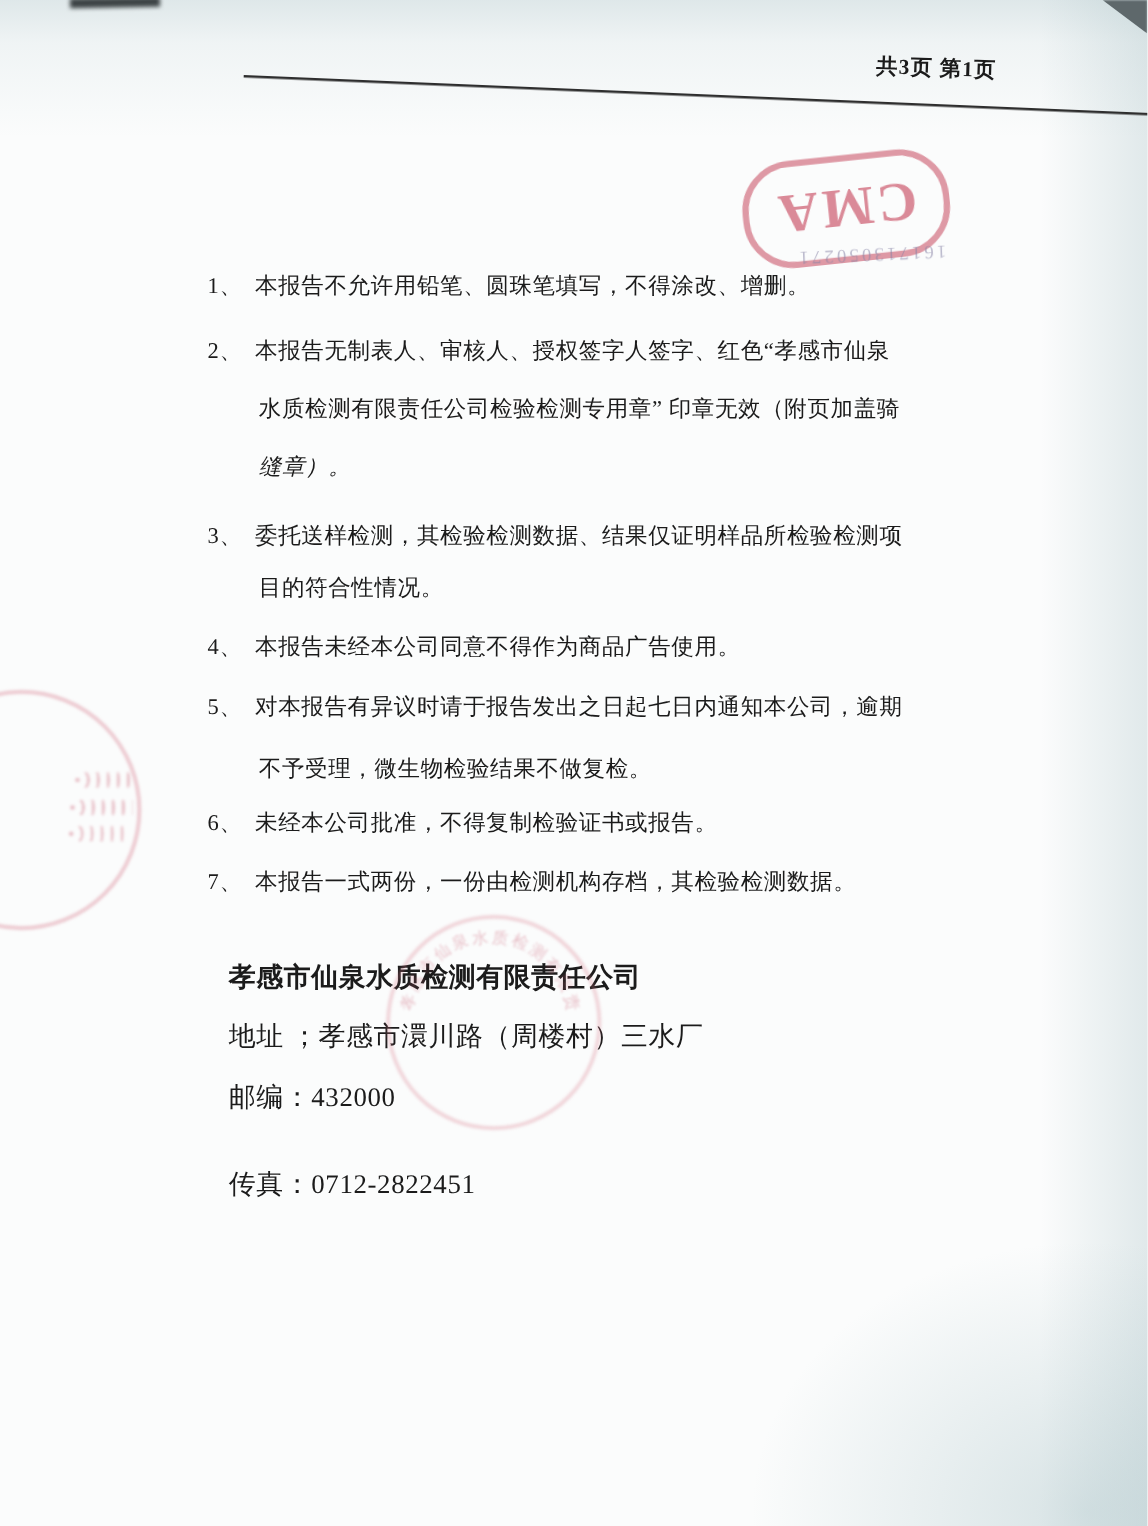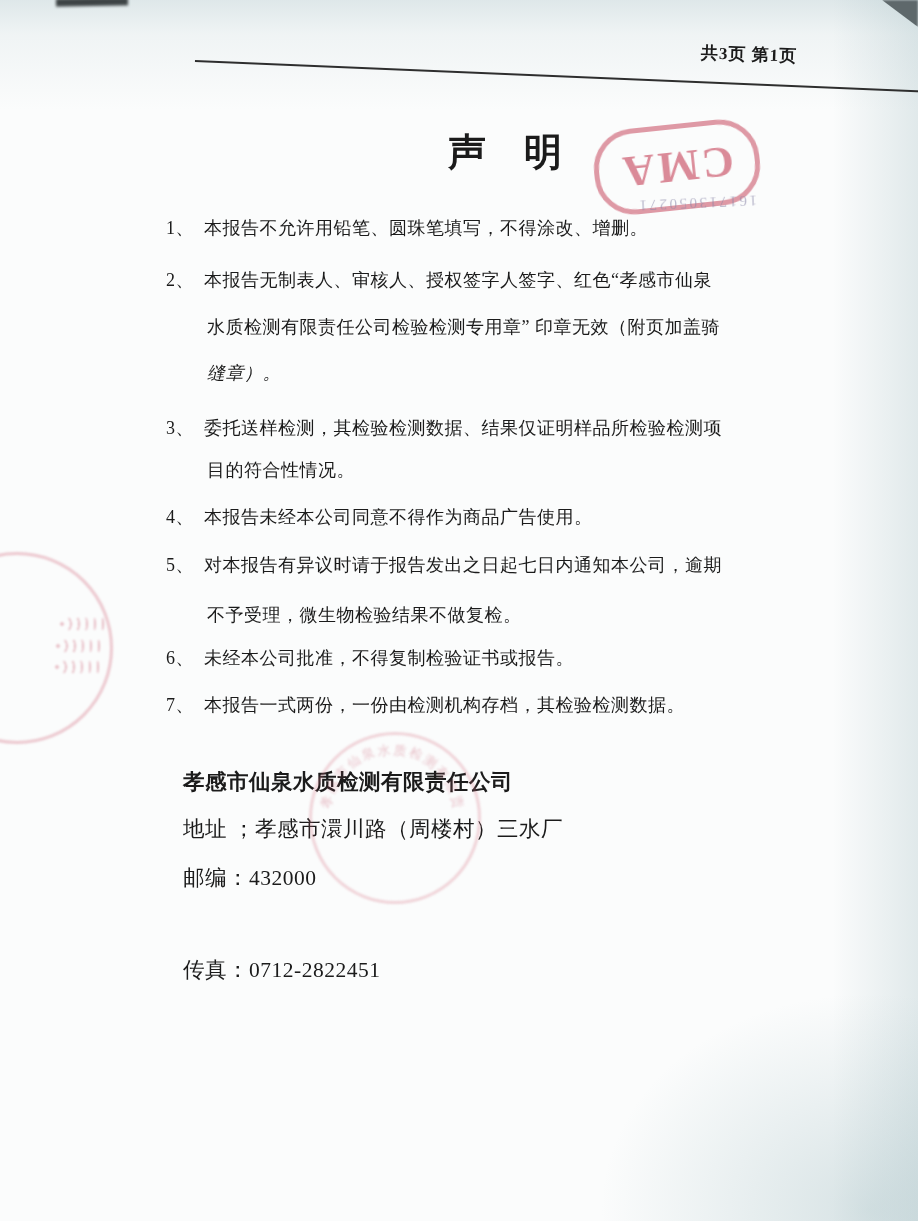--- a/index.html
+++ b/index.html
@@ -43,21 +43,21 @@
     line-height:30px;letter-spacing:.5px;}
   .decl-line .no{display:inline-block;width:38px;}
   .decl-line.cont{left:207px;}
   
   .company-line{position:absolute;left:183px;white-space:nowrap;font-size:21.5px;
     line-height:30px;letter-spacing:.5px;}
   .company-name{top:767px;font-weight:700;}
   .company-address{top:814px;}
   .company-postcode{top:863px;}
   .company-phone{top:912px;}
-  .company-fax{top:955px;}
+  .company-fax{top:932px;}
   
   .seal-left{position:absolute;left:-79px;top:552px;width:186px;height:186px;border-radius:50%;
     border:3.5px solid rgba(205,95,115,.33);filter:blur(1.2px);}
   .seal-left-frag{position:absolute;width:46px;height:12px;filter:blur(1.3px);opacity:.5;
     background:repeating-radial-gradient(circle at 4px 6px,rgba(200,90,110,.8) 0 1.5px,transparent 2px 8px);}
   .frag1{left:58px;top:618px;} .frag2{left:54px;top:640px;width:52px;} .frag3{left:53px;top:661px;}
   .seal-center{position:absolute;left:309px;top:732px;width:166px;height:166px;border-radius:50%;
     border:3px solid rgba(215,120,135,.30);filter:blur(1.3px);}
   .seal-char{position:absolute;font-size:13px;color:rgba(200,95,115,.38);filter:blur(.9px);
     width:14px;text-align:center;}
@@ -69,21 +69,20 @@
 
   <div class="noise-top"></div>
   <div class="noise-right"></div>
   <div class="noise-bottom"></div>
   <div class="corner-tl"></div>
   <div class="corner-tr"></div>
 
   <div class="header-rule"></div>
   <div class="page-info">共3页 第1页</div>
 
-  <h1 class="title">声　明</h1>
 
   <div class="cma-stamp">
     <span class="cma-letters">CMA</span>
   </div>
   <div class="cma-number">161713050271</div>
 
   <div id="declaration">
       <div class="decl-line" style="top: 213px;"><span class="no">1、</span><span>本报告不允许用铅笔、圆珠笔填写，不得涂改、增删。</span></div>
       <div class="decl-line" style="top: 265px;"><span class="no">2、</span><span>本报告无制表人、审核人、授权签字人签字、红色“孝感市仙泉</span></div>
       <div class="decl-line cont" style="top: 312px;"><span>水质检测有限责任公司检验检测专用章” 印章无效（附页加盖骑</span></div>

